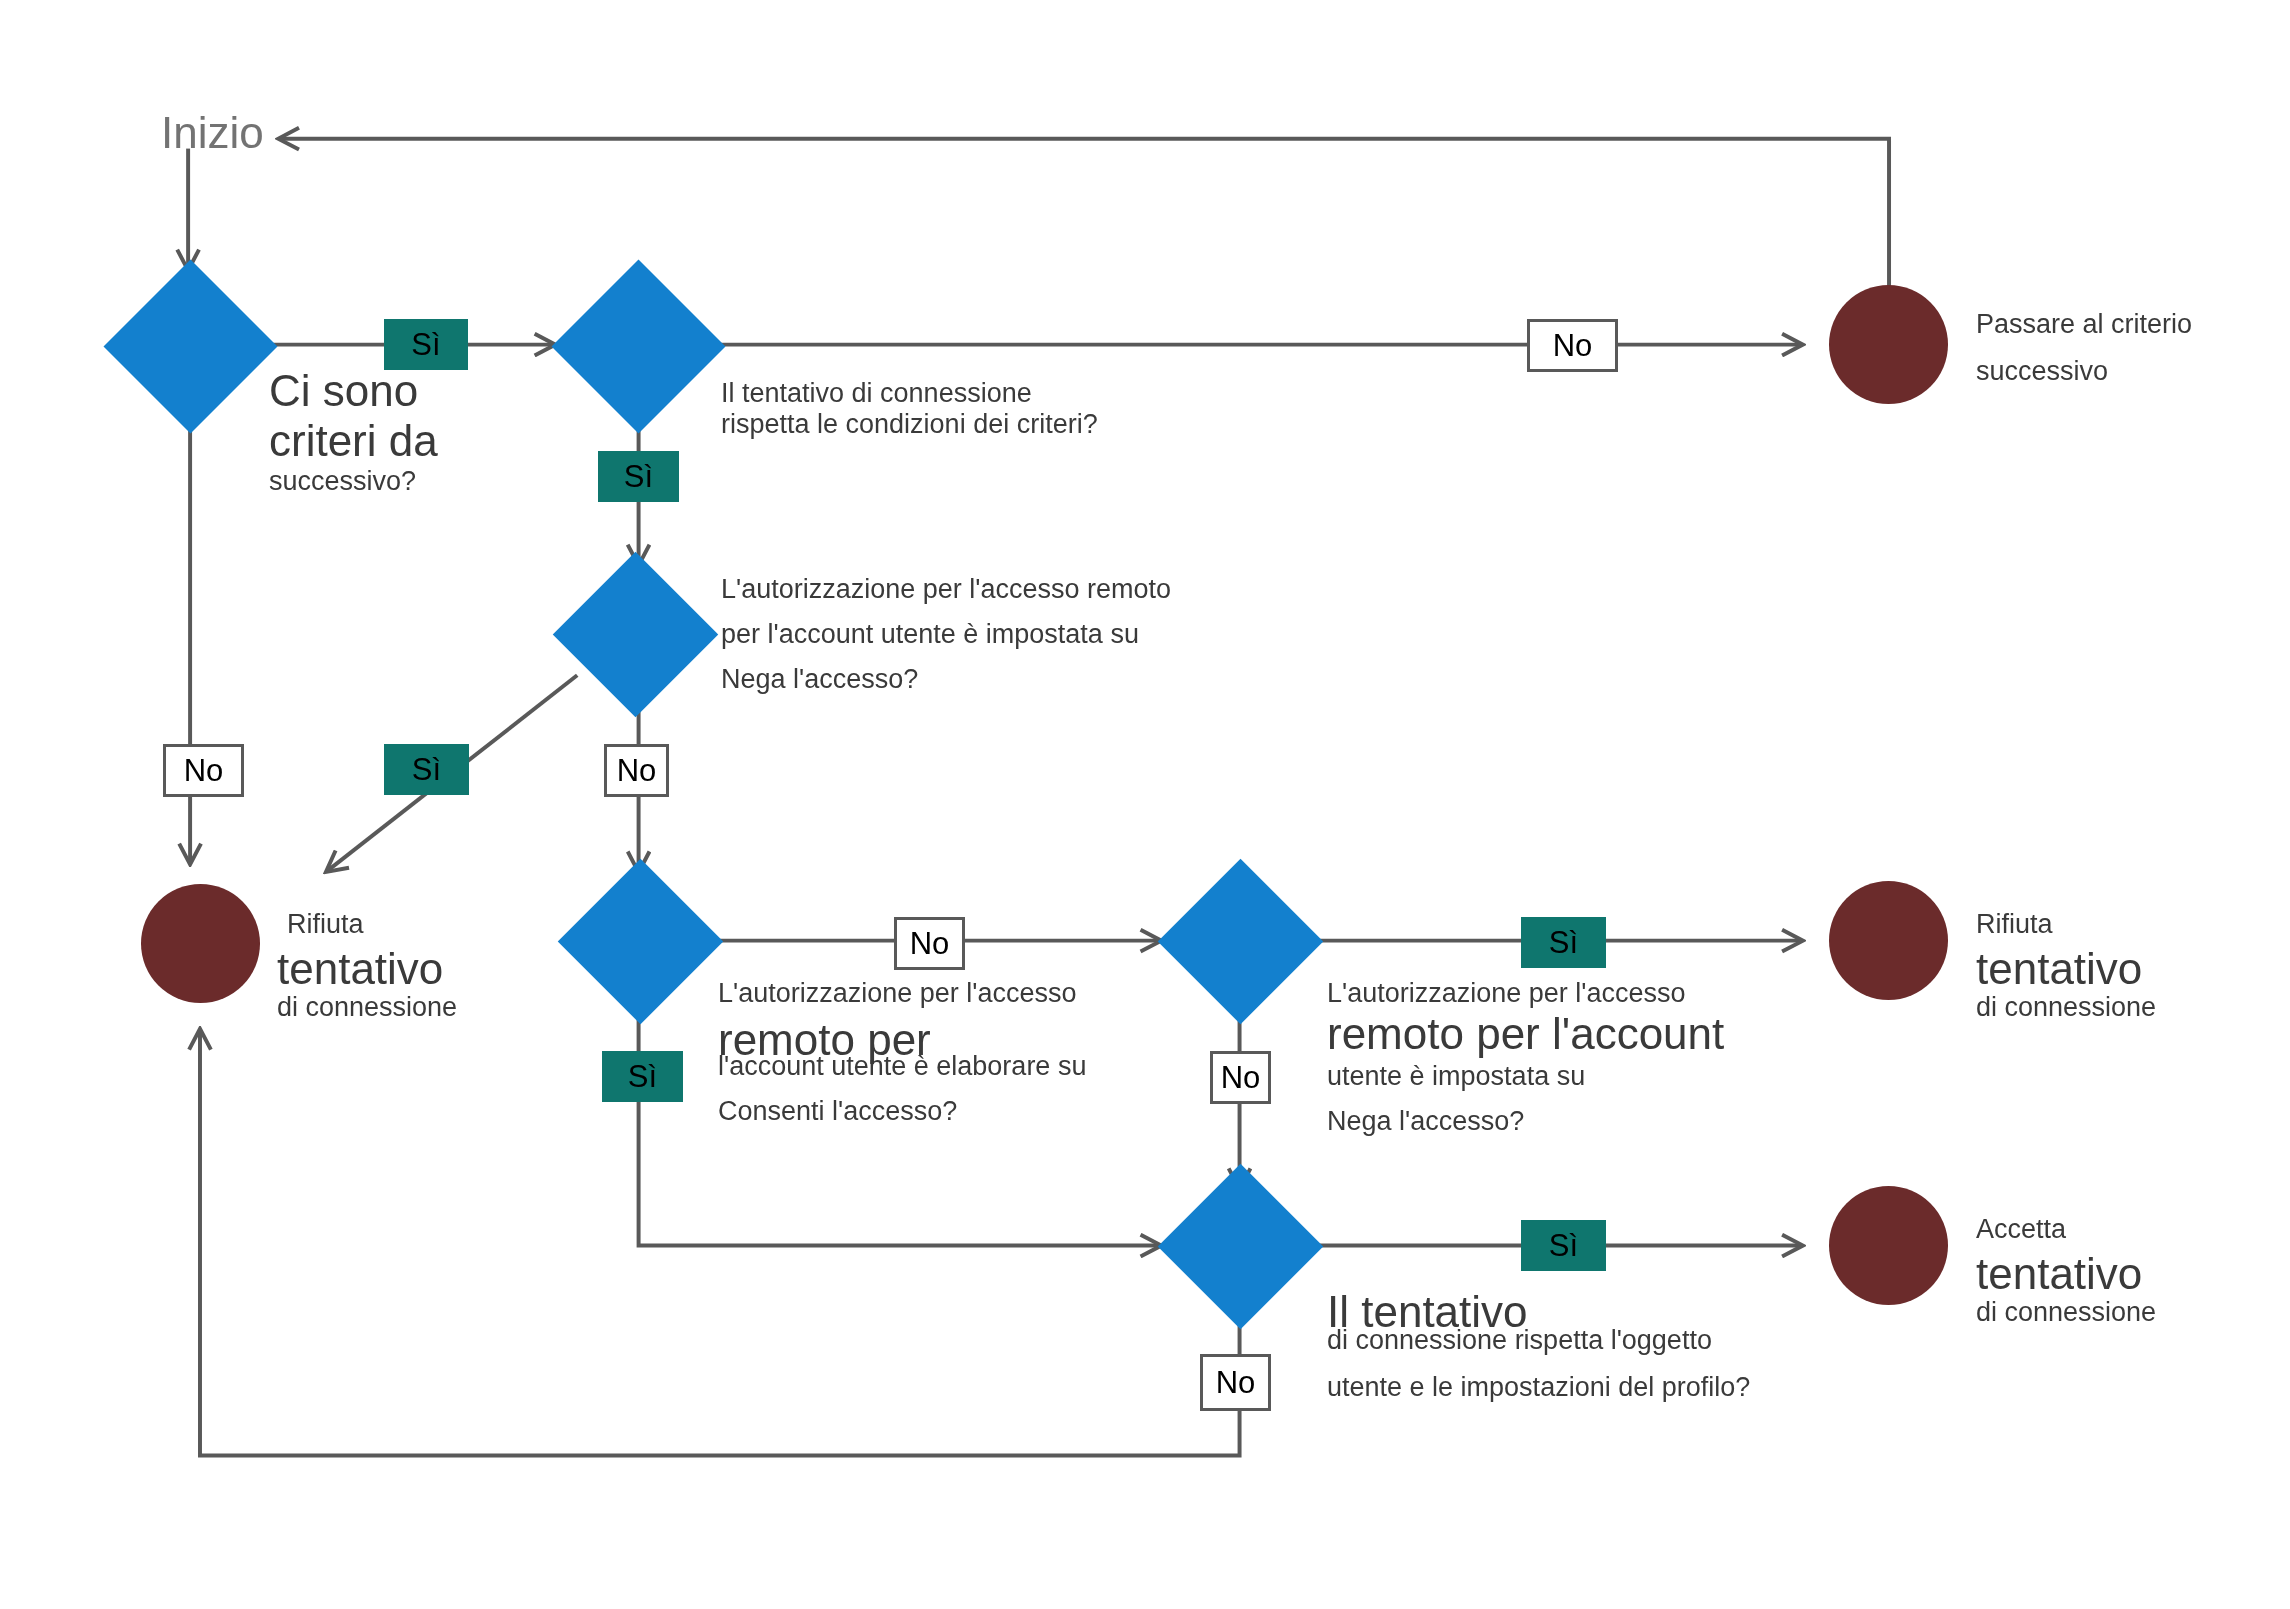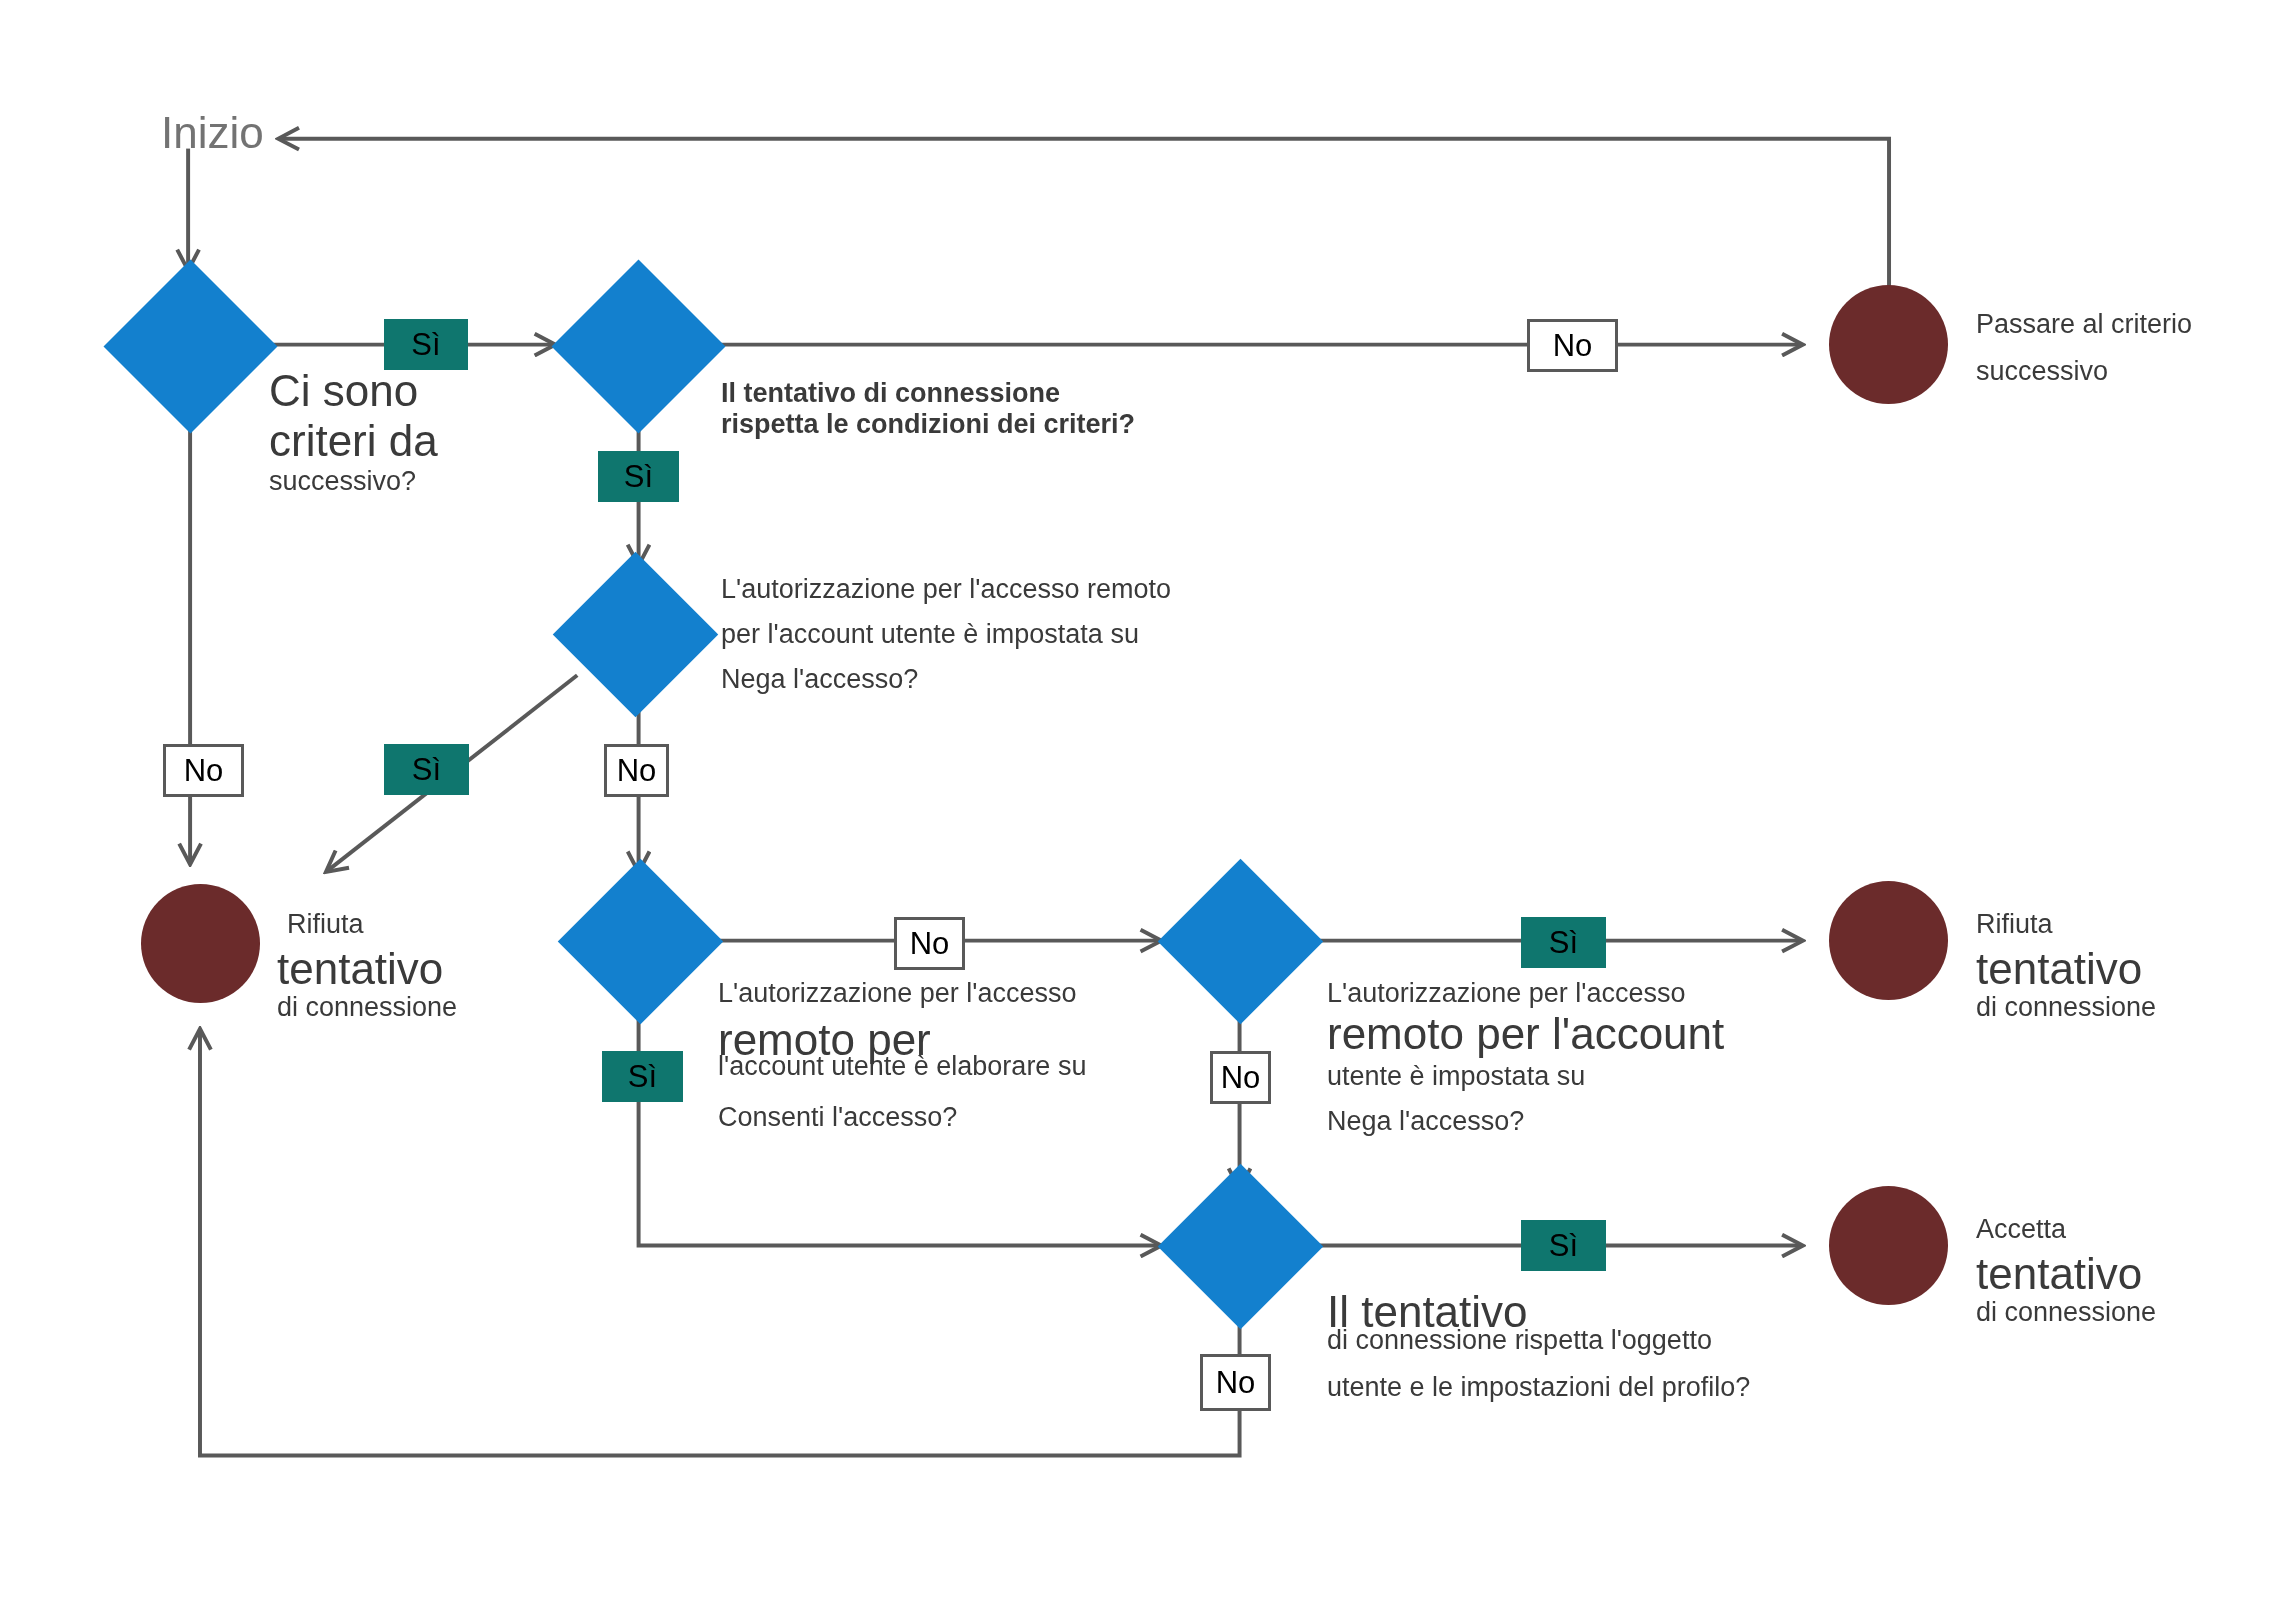--- a/index.html
+++ b/index.html
@@ -118,38 +118,38 @@
   <div class="lbl lbl-lg" style="left:161px; top:107px;">Inizio</div>
 
   <div class="node diamond" style="left:129px; top:285px; width:123px; height:123px;"></div>
   <div class="stack" style="left:269px; top:366px;">
     <div class="lbl-lg">Ci sono</div>
     <div class="lbl-lg">criteri da</div>
     <div class="lbl-md">successivo?</div>
   </div>
 
   <div class="node diamond" style="left:577px; top:285px; width:123px; height:123px;"></div>
-  <div class="stack" style="left:721px; top:378px;font-weight:bold;">
+  <div class="stack" style="left:721px; top:378px;">
     <div class="lbl-md">Il tentativo di connessione</div>
     <div class="lbl-md">rispetta le condizioni dei criteri?</div>
   </div>
 
   <div class="node diamond" style="left:577px; top:576px; width:117px; height:117px;"></div>
   <div class="stack" style="left:721px; top:574px;">
     <div class="lbl-md">L'autorizzazione per l'accesso remoto</div>
     <div class="lbl-md" style="margin-top:14px;">per l'account utente è impostata su</div>
     <div class="lbl-md" style="margin-top:14px;">Nega l'accesso?</div>
   </div>
 
   <div class="node diamond" style="left:582px; top:883px; width:117px; height:117px;"></div>
   <div class="stack" style="left:718px; top:978px;">
     <div class="lbl-md">L'autorizzazione per l'accesso</div>
     <div class="lbl-lg" style="margin-top:6px;">remoto per</div>
     <div class="lbl-md" style="margin-top:-14px;">l'account utente è elaborare su</div>
-    <div class="lbl-md" style="margin-top:20px;">Consenti l'accesso?</div>
+    <div class="lbl-md" style="margin-top:14px;">Consenti l'accesso?</div>
   </div>
 
   <div class="node diamond" style="left:1182px; top:883px; width:117px; height:117px;"></div>
   <div class="stack" style="left:1327px; top:978px;">
     <div class="lbl-md">L'autorizzazione per l'accesso</div>
     <div class="lbl-lg" style="">remoto per l'account</div>
     <div class="lbl-md" style="margin-top:2px;">utente è impostata su</div>
     <div class="lbl-md" style="margin-top:14px;">Nega l'accesso?</div>
   </div>
 

